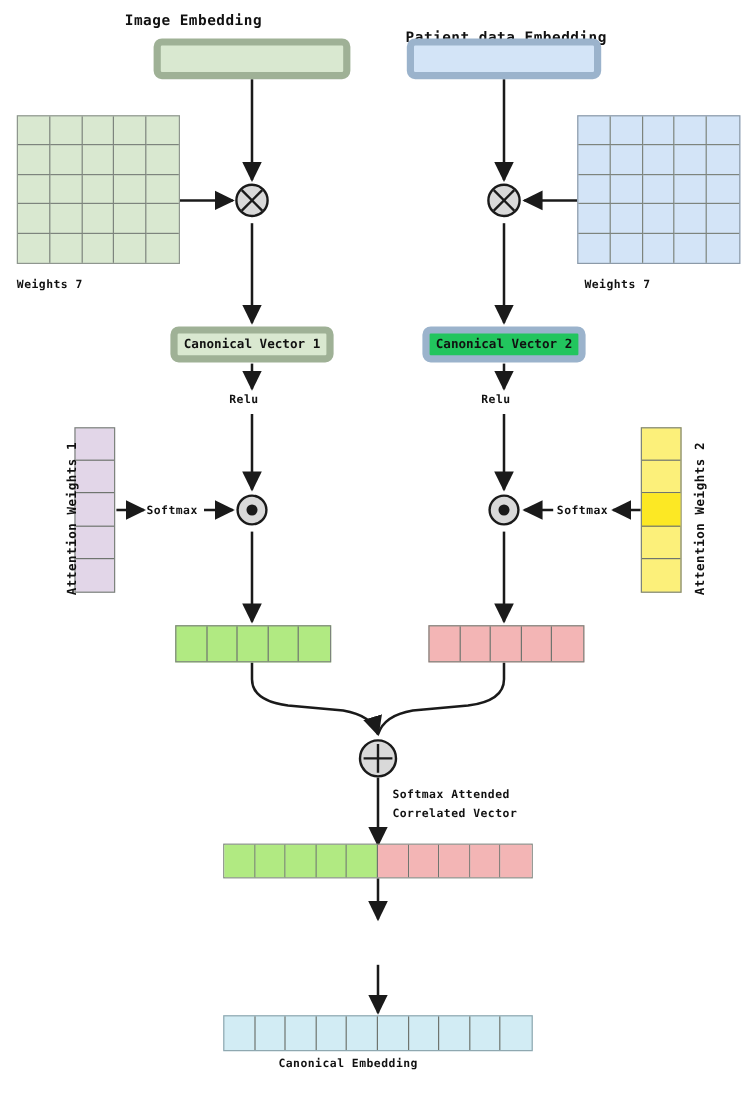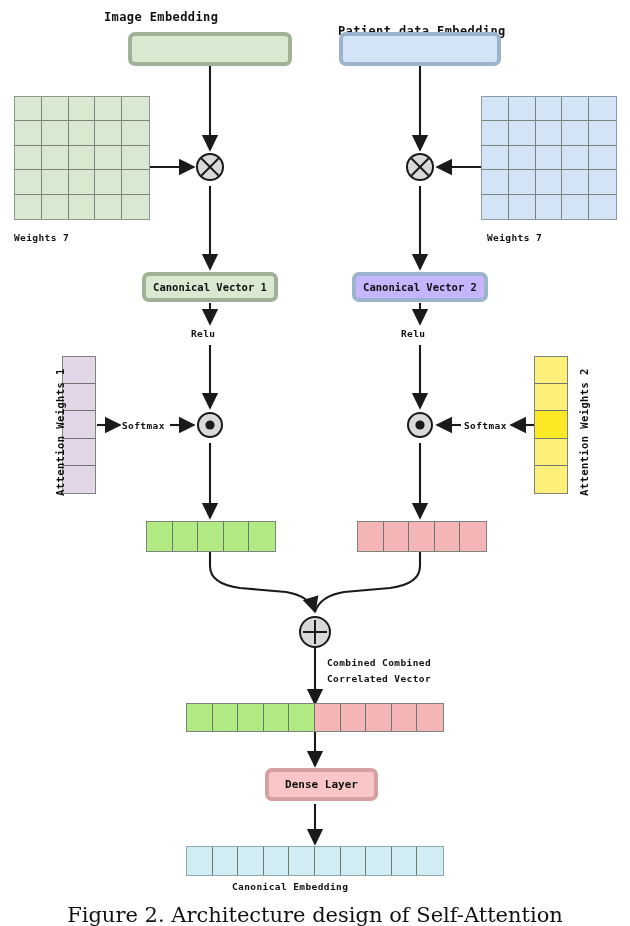--- a/index.html
+++ b/index.html
@@ -21,21 +21,21 @@
   .lbl-small{font-size:9.5px;}
   .lbl-vert{
     font-size:10.5px;
     transform-origin:0 0;
     transform:rotate(-90deg);
   }
 
   
   .pill{
     box-sizing:border-box;
-    border:4px solid #6d28d9;
+    border:6px solid #6d28d9;
     border-radius:7px;
     display:flex;align-items:center;justify-content:center;
     font-family:"DejaVu Sans Mono","Liberation Mono",monospace;
     font-weight:bold;color:#111;white-space:nowrap;
   }
 
   
   .matrix{
     box-sizing:border-box;
     display:grid;
@@ -237,21 +237,21 @@
   </div>
   <div class="abs lbl lbl-small" style="left:487px;top:232px;">Weights 7</div>
 
   <div class="opnode" style="left:406px;top:153px;width:28px;height:28px;">
     <svg width="24" height="24" viewBox="0 0 24 24">
       <line x1="3.5" y1="3.5" x2="20.5" y2="20.5" stroke="#1a1a1a" stroke-width="2"></line>
       <line x1="20.5" y1="3.5" x2="3.5" y2="20.5" stroke="#1a1a1a" stroke-width="2"></line>
     </svg>
   </div>
 
-  <div class="abs pill" style="left:352px;top:272px;width:136px;height:30px;background:#c4b5fd;border-color:#9bb3cc;font-size:10.5px;">
+  <div class="abs pill" style="left:352px;top:272px;width:136px;height:30px;background:#22c55e;border-color:#9bb3cc;font-size:10.5px;">
     <span>Canonical Vector 2</span>
   </div>
 
   <div class="abs lbl lbl-small" style="left:401px;top:328px;">Relu</div>
 
   <div class="abs veccol" style="left:534px;top:356px;width:34px;height:138px;background:#fcf07a;">
     <div class="c" style="height:20%;"></div>
     <div class="c" style="height:20%;"></div>
     <div class="c" style="height:20%;background:#fce824;"></div>
     <div class="c" style="height:20%;"></div>
@@ -275,50 +275,46 @@
     <div class="c" style="width:20%;"></div>
   </div>
 
   <div class="opnode" style="left:299px;top:616px;width:32px;height:32px;">
     <svg width="28" height="28" viewBox="0 0 28 28">
       <line x1="14" y1="2" x2="14" y2="26" stroke="#1a1a1a" stroke-width="2"></line>
       <line x1="2" y1="14" x2="26" y2="14" stroke="#1a1a1a" stroke-width="2"></line>
     </svg>
   </div>
 
-  <div class="abs lbl lbl-small" style="left:327px;top:657px;">Combined Combined</div>
+  <div class="abs lbl lbl-small" style="left:327px;top:657px;">Softmax Attended</div>
   <div class="abs lbl lbl-small" style="left:327px;top:673px;">Correlated Vector</div>
 
   <div class="abs vecrow" style="left:186px;top:703px;width:258px;height:29px;">
     <div class="c" style="width:10%;background:#b1ea82;"></div>
     <div class="c" style="width:10%;background:#b1ea82;"></div>
     <div class="c" style="width:10%;background:#b1ea82;"></div>
     <div class="c" style="width:10%;background:#b1ea82;"></div>
     <div class="c" style="width:10%;background:#b1ea82;"></div>
     <div class="c" style="width:10%;background:#f3b5b5;"></div>
     <div class="c" style="width:10%;background:#f3b5b5;"></div>
     <div class="c" style="width:10%;background:#f3b5b5;"></div>
     <div class="c" style="width:10%;background:#f3b5b5;"></div>
     <div class="c" style="width:10%;background:#f3b5b5;"></div>
   </div>
 
-  <div class="abs pill" style="left:265px;top:768px;width:113px;height:33px;background:#f8c6c6;border-color:#d79f9f;font-size:11px;">
-    <span>Dense Layer</span>
-  </div>
 
   <div class="abs vecrow" style="left:186px;top:846px;width:258px;height:30px;background:#d2ecf4;border-color:#8fa8b0;">
     <div class="c" style="width:10%;"></div>
     <div class="c" style="width:10%;"></div>
     <div class="c" style="width:10%;"></div>
     <div class="c" style="width:10%;"></div>
     <div class="c" style="width:10%;"></div>
     <div class="c" style="width:10%;"></div>
     <div class="c" style="width:10%;"></div>
     <div class="c" style="width:10%;"></div>
     <div class="c" style="width:10%;"></div>
     <div class="c" style="width:10%;"></div>
   </div>
 
   <div class="abs lbl lbl-small" style="left:232px;top:881px;">Canonical Embedding</div>
 
-  <div class="caption" style="top:903px;">Figure 2. Architecture design of Self-Attention</div>
 
 </div>
 
 </body></html>

